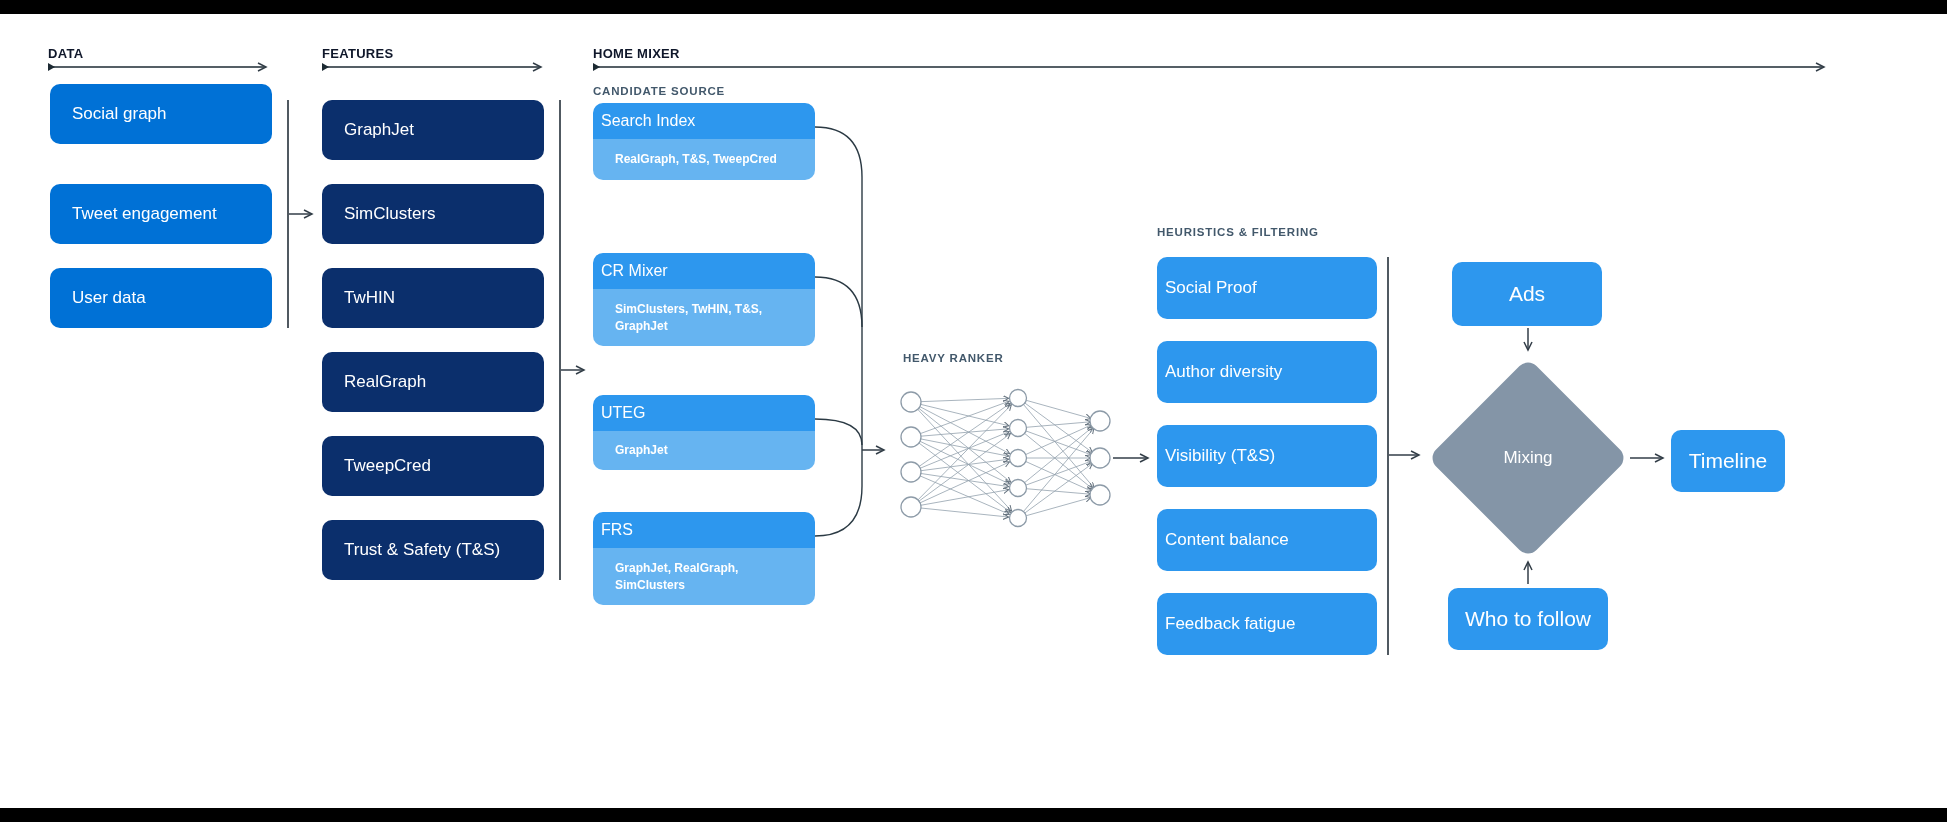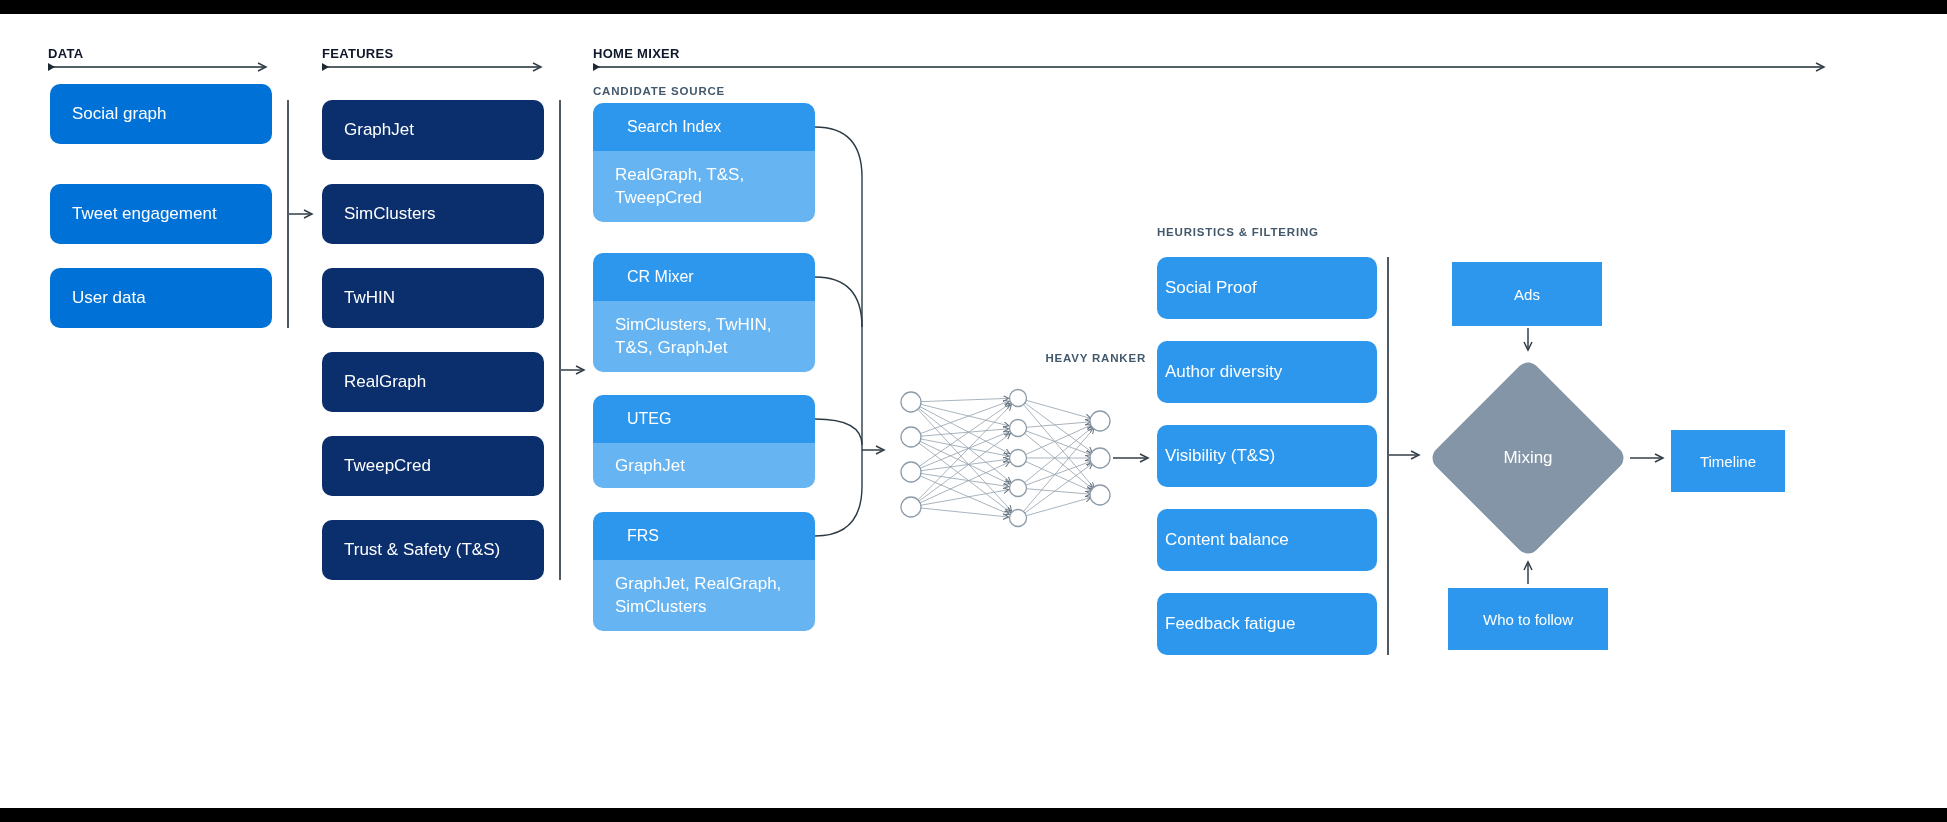--- a/index.html
+++ b/index.html
@@ -23,26 +23,26 @@
   .axis-label{position:absolute;font-size:13px;font-weight:700;color:#0f172a;letter-spacing:.3px;}
   .sub-label{position:absolute;font-size:11.5px;font-weight:700;color:var(--label-gray);letter-spacing:.8px;}
 
   .node-box{position:absolute;width:222px;height:60px;border-radius:10px;color:#fff;
             font-size:17px;display:flex;align-items:center;padding-left:22px;}
   .data-box{left:50px;background:var(--data-box);}
   .feat-box{left:322px;background:var(--features-box);}
   .heur-box{left:1157px;width:220px;height:62px;background:var(--primary-blue);padding-left:8px;}
 
   .cand-stack{position:absolute;left:593px;width:222px;border-radius:10px;overflow:hidden;color:#fff;}
-  .cand-head{background:var(--primary-blue);height:48px;display:flex;align-items:center;padding-left:34px;font-size:16px;}
-  .cand-sub{background:var(--light-blue);padding:12px 20px 12px 22px;font-size:17px;line-height:1.38;}
+  .cand-head{background:var(--primary-blue);height:36px;display:flex;align-items:center;padding-left:8px;font-size:16px;}
+  .cand-sub{background:var(--light-blue);padding:12px 20px 12px 22px;font-size:12px;line-height:1.38;font-weight:bold;}
   .cand-sub.one{padding-top:11px;padding-bottom:11px;}
 
-  .pill{position:absolute;border-radius:0;background:var(--primary-blue);color:#fff;
-        font-size:15px;display:flex;align-items:center;justify-content:center;}
+  .pill{position:absolute;border-radius:10px;background:var(--primary-blue);color:#fff;
+        font-size:21px;display:flex;align-items:center;justify-content:center;}
   .pill.ads{left:1452px;top:262px;width:150px;height:64px;}
   .pill.wtf{left:1448px;top:588px;width:160px;height:62px;}
   .pill.timeline{left:1671px;top:430px;width:114px;height:62px;}
   .mixing-label{position:absolute;left:1458px;top:438px;width:140px;height:40px;color:#fff;font-size:17px;
         display:flex;align-items:center;justify-content:center;}
 
   .s-axis{stroke:var(--line-dark);stroke-width:1.6;fill:none;}
   .s-div{stroke:#16222c;stroke-width:1.5;fill:none;}
   .s-flow{stroke:#333e48;stroke-width:1.5;fill:none;}
   .s-curve{stroke:#2b3a44;stroke-width:1.4;fill:none;}
@@ -184,21 +184,21 @@
   </div>
   <div class="cand-stack" style="top:395px">
     <div class="cand-head">UTEG</div>
     <div class="cand-sub one">GraphJet</div>
   </div>
   <div class="cand-stack" style="top:512px">
     <div class="cand-head">FRS</div>
     <div class="cand-sub">GraphJet, RealGraph, SimClusters</div>
   </div>
 
-  <div class="sub-label" style="left:966px;top:352px;width:180px;text-align:right">HEAVY RANKER</div>
+  <div class="sub-label" style="left:903px;top:352px;width:180px;text-align:left">HEAVY RANKER</div>
 
   <div class="sub-label" style="left:1157px;top:226px">HEURISTICS &amp; FILTERING</div>
   <div class="node-box heur-box" style="top:257px">Social Proof</div>
   <div class="node-box heur-box" style="top:341px">Author diversity</div>
   <div class="node-box heur-box" style="top:425px">Visibility (T&amp;S)</div>
   <div class="node-box heur-box" style="top:509px">Content balance</div>
   <div class="node-box heur-box" style="top:593px">Feedback fatigue</div>
 
   <div class="pill ads">Ads</div>
   <div class="mixing-label">Mixing</div>

